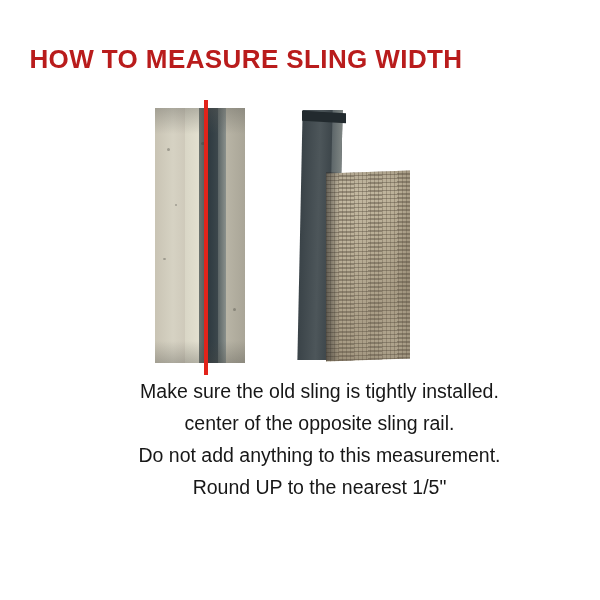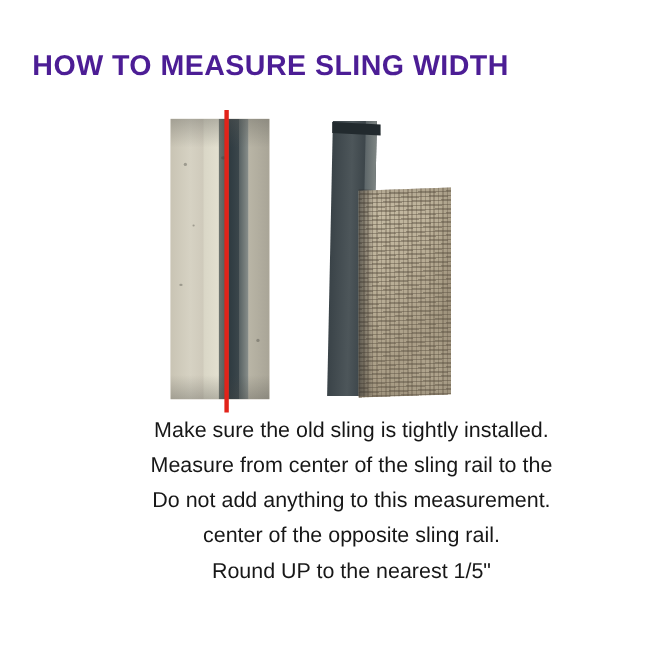--- a/index.html
+++ b/index.html
@@ -25,21 +25,21 @@
   
   .title {
     position: absolute;
     top: 44px;
     left: 0;
     width: 492px;
     text-align: center;
     font-size: 26px;
     font-weight: bold;
     letter-spacing: 0.4px;
-    color: #4c1d95;
+    color: #b91c1c;
     font-family: "Liberation Sans", sans-serif;
   }
 
   
   .photos {
     position: absolute;
     top: 100px;
     left: 0;
     width: 600px;
     height: 275px;
@@ -182,19 +182,18 @@
       <div class="pr-rail-edge"></div>
       <div class="pr-rail-top"></div>
       <div class="pr-fabric"></div>
       <div class="pr-fabric-shadow"></div>
     </div>
 
   </div>
 
   <div class="caption">
     <div>Make sure the old sling is tightly installed.</div>
-    <div>Measure from center of the sling rail to the</div>
+    <div>center of the opposite sling rail.</div>
     <div>Do not add anything to this measurement.</div>
-    <div>center of the opposite sling rail.</div>
     <div>Round UP to the nearest 1/5"</div>
   </div>
 
 </div>
 
 </body></html>

